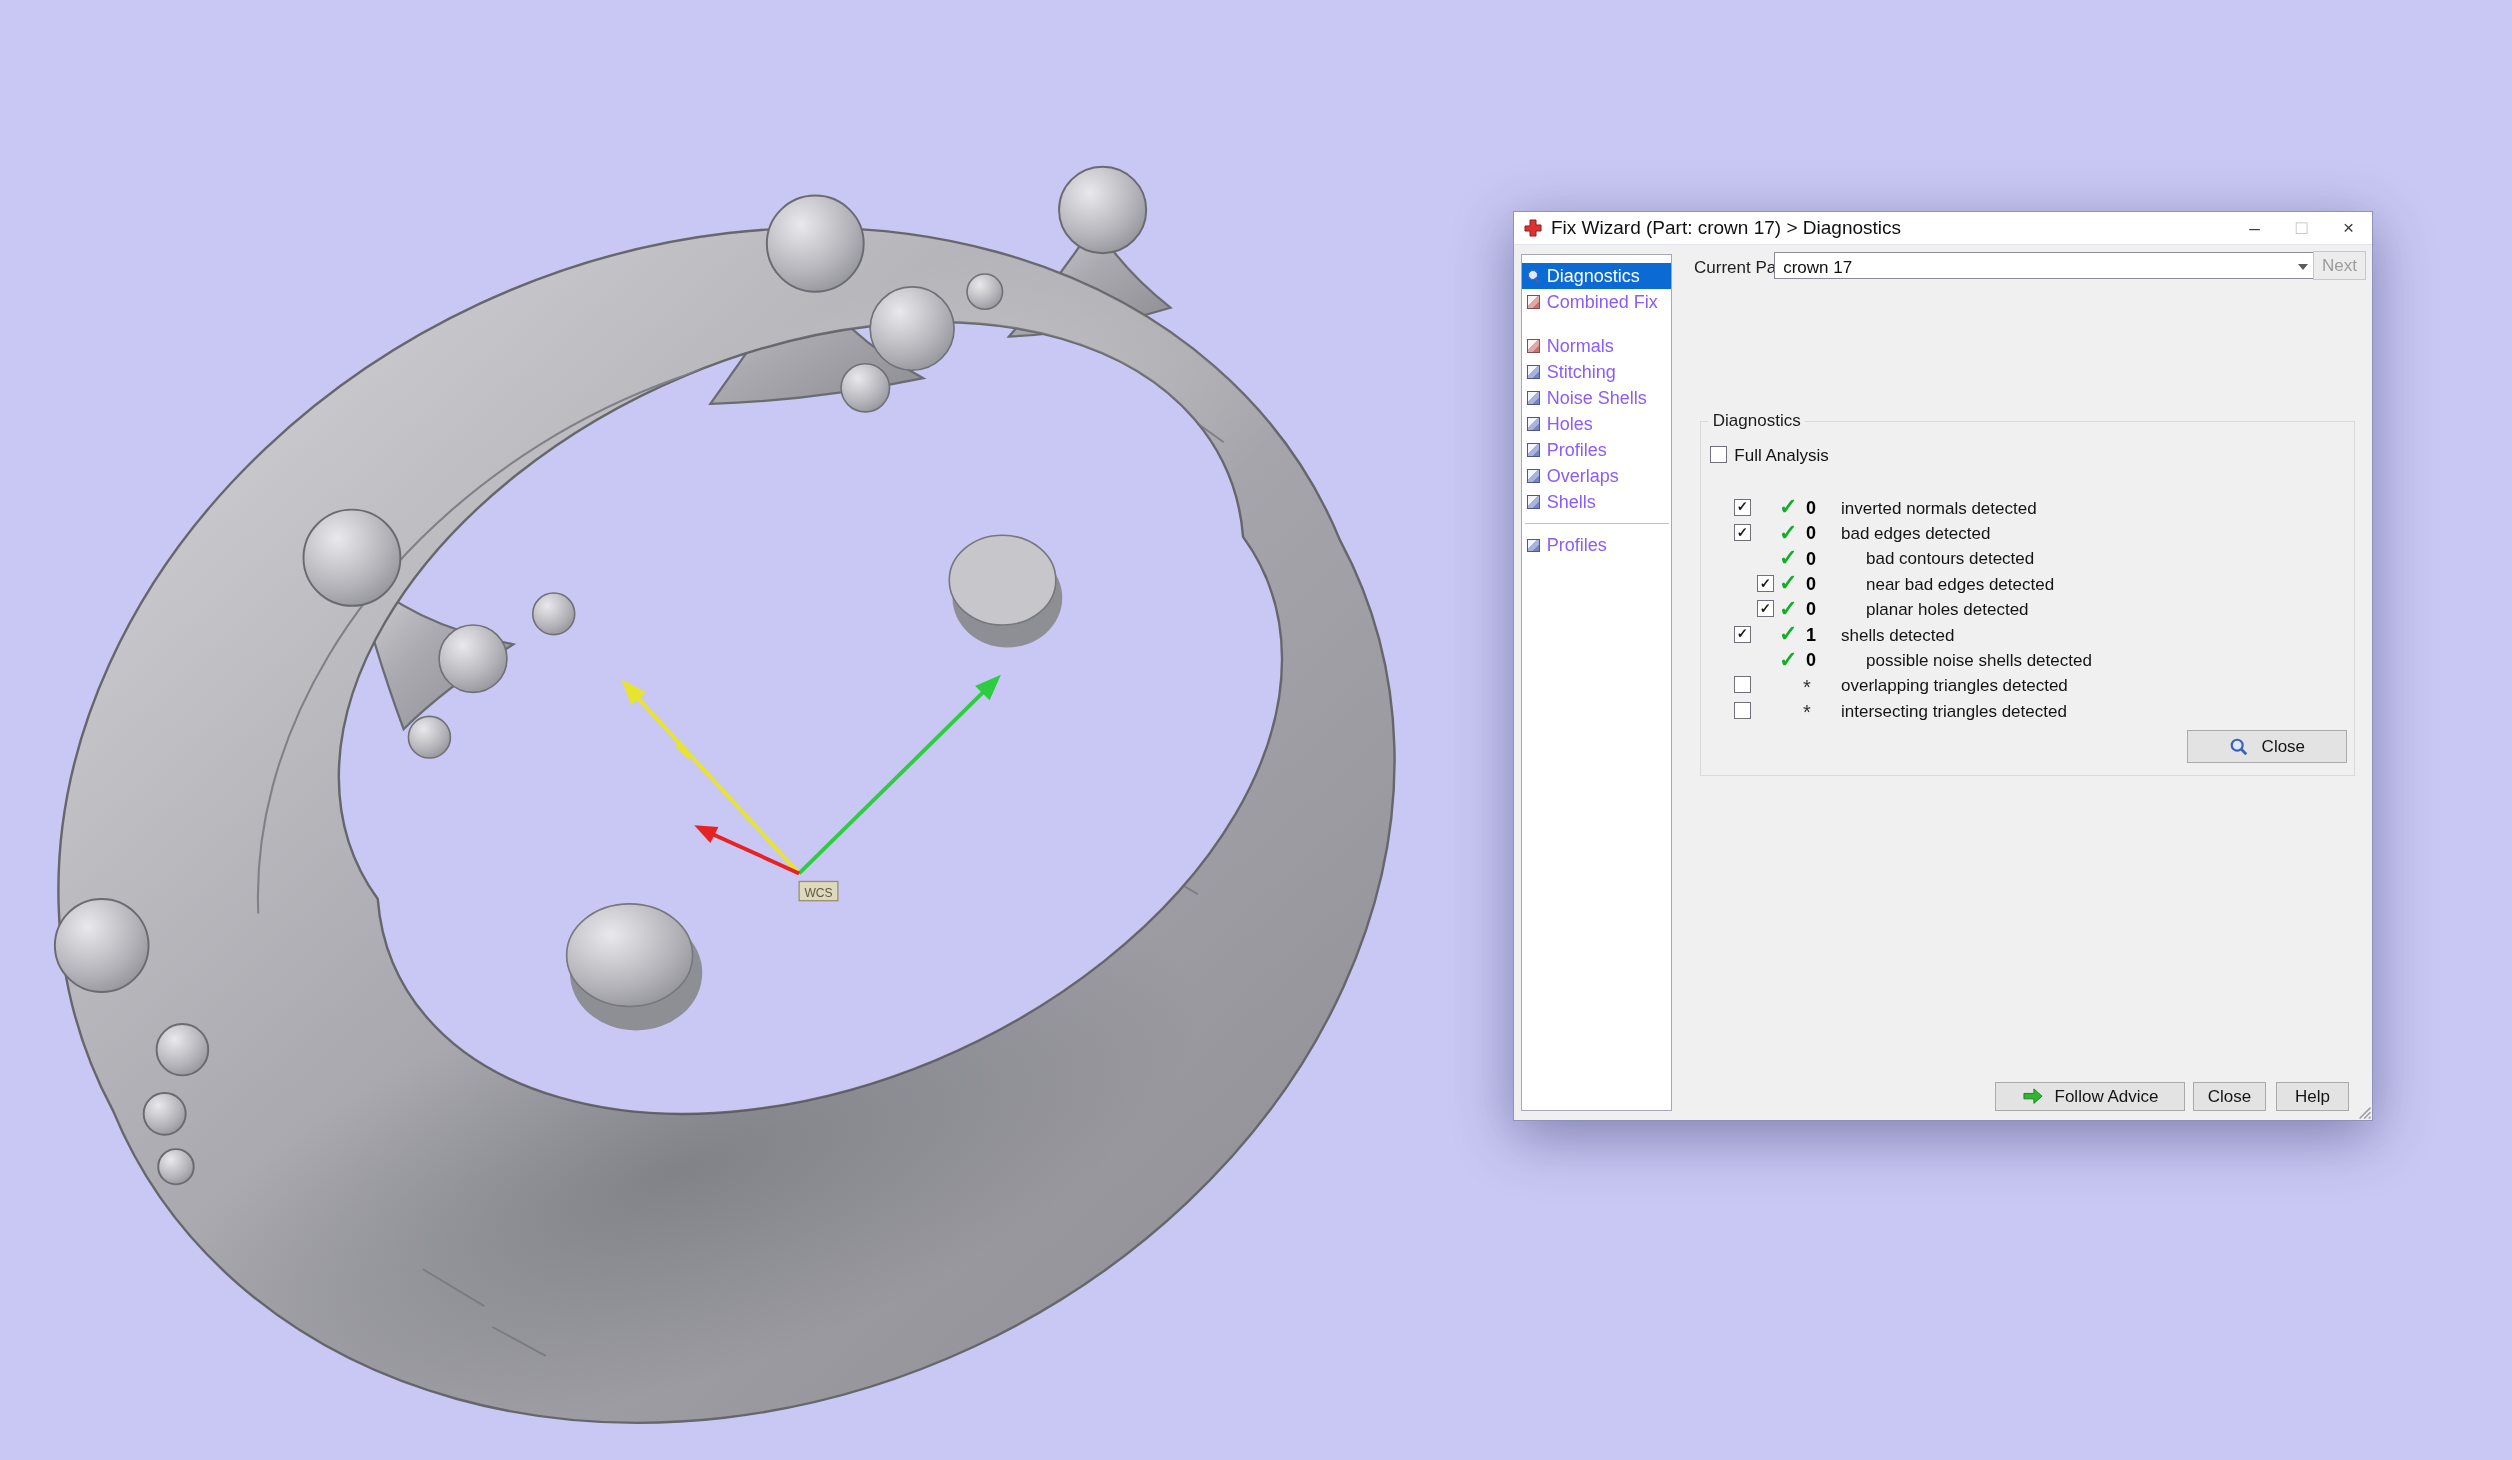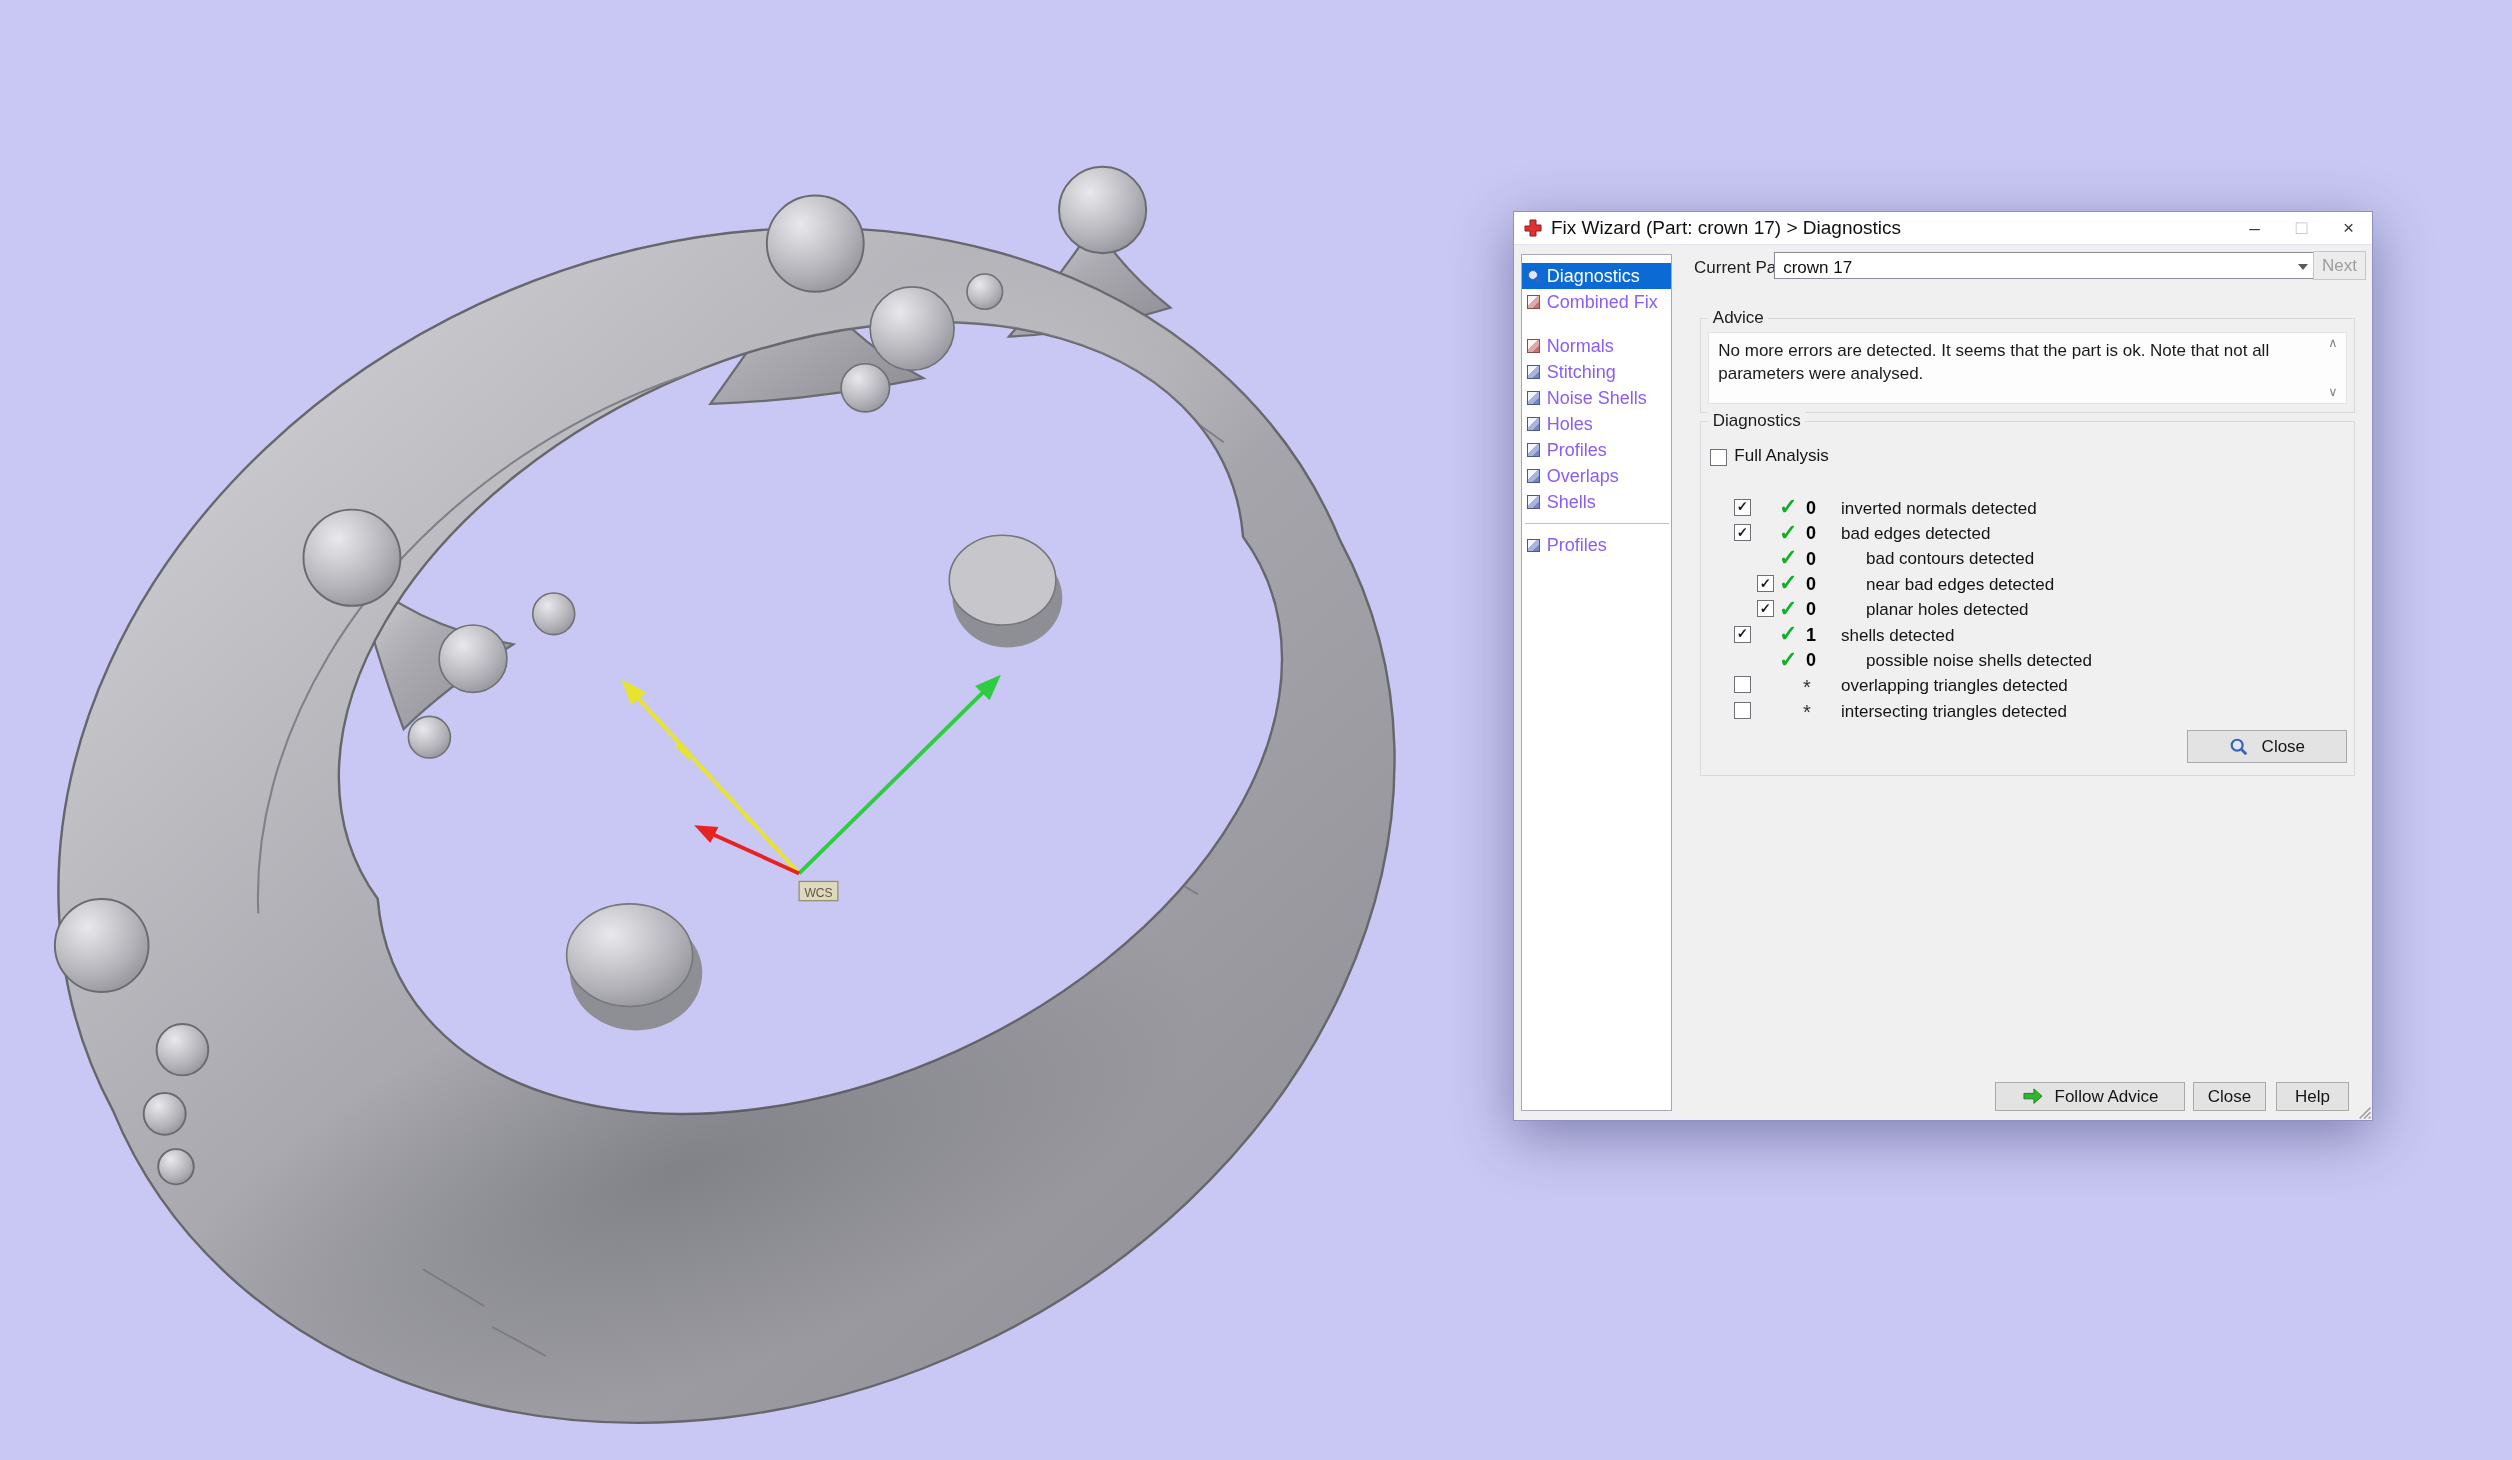--- a/index.html
+++ b/index.html
@@ -44,21 +44,21 @@
   .group{position:absolute;border:0.9px solid #d9d9dc}
   .group.advice{left:186px;top:106px;width:655px;height:95px}
   .group.diag{left:186px;top:209px;width:655px;height:355px}
   .gtitle{position:absolute;top:-11px;left:7.3px;background:#f0f0f0;padding:0 4.5px;font-size:17px;color:#1b1b1b}
 
   .advice-box{position:absolute;left:7.3px;top:12.7px;right:7.3px;bottom:8.2px;background:#fdfdfd;border:0.9px solid #e3e3e7;
               padding:7.3px 34px 7.3px 9px;font-size:17px;line-height:1.35;color:#1a1a1a}
   .sa{position:absolute;right:2.7px;width:20px;height:18px;text-align:center;line-height:18px;font-size:12.7px;color:#84848c;cursor:default}
   .sa.up{top:1.8px}.sa.down{bottom:1.8px}
 
-  .fa-row{position:absolute;left:9px;top:23.6px;display:flex;align-items:flex-end}
+  .fa-row{position:absolute;left:9px;top:23.6px;display:flex;align-items:flex-start}
   .cbx{width:17px;height:17px;background:#fff;border:0.9px solid #707078;display:flex;align-items:center;justify-content:center}
   .fa-label{margin-left:7.3px;font-size:17px}
 
   .diag-rows{position:absolute;left:0;top:74px;right:0}
   .diag-row{position:relative;height:25.4px}
   .cb{position:absolute;top:2.7px;width:17px;height:17px;background:#fff;border:0.9px solid #707078;display:flex;align-items:center;justify-content:center}
   .cb.pos-a{left:33px}.cb.pos-b{left:56px}
   .tick{font-style:normal;font-size:13.6px;line-height:1;color:#1a1a1a;font-weight:700}
   .chk{position:absolute;left:78px;top:-1.8px;color:#0faf26;font-weight:700;font-size:22px}
   .cnt{position:absolute;left:105px;top:1.8px;font-weight:700;font-size:18px;color:#000}
@@ -238,28 +238,20 @@
     </div>
   </div>
 
   <span class="current-label">Current Part:</span>
   <div class="combo">
     <span>crown 17</span>
     <span class="combo-arrow"></span>
   </div>
   <div class="btn next-btn disabled">Next</div>
 
-  <div class="group advice">
-    <span class="gtitle">Advice</span>
-    <div class="advice-box">
-      <span>No more errors are detected. It seems that the part is ok. Note that not all parameters were analysed.</span>
-      <span class="sa up">∧</span>
-      <span class="sa down">∨</span>
-    </div>
-  </div>
 
   <div class="group diag">
     <span class="gtitle">Diagnostics</span>
 
     <div class="fa-row">
       <span class="cbx"></span>
       <span class="fa-label">Full Analysis</span>
     </div>
 
     <div class="diag-rows">

